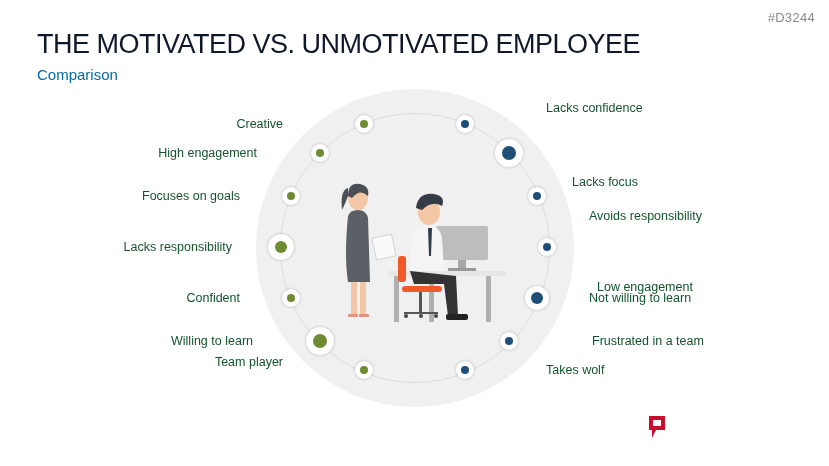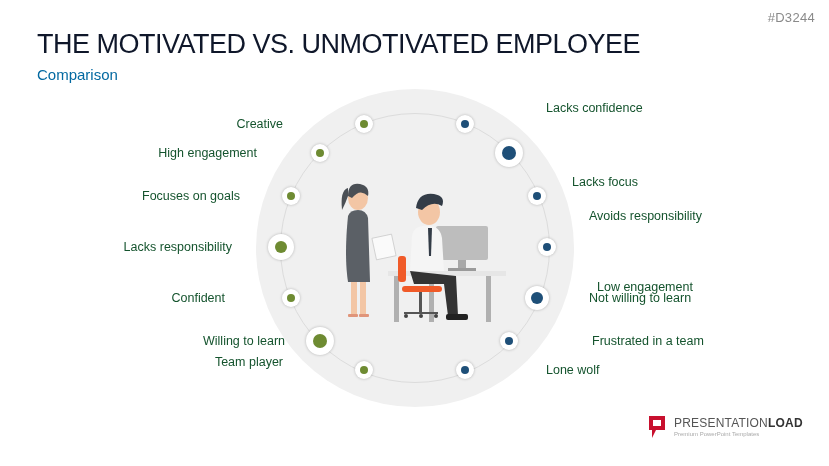--- a/index.html
+++ b/index.html
@@ -46,26 +46,26 @@
 <div class="label left" style="right:589px;top:196px;">Focuses on goals</div>
 
 <div class="node" style="left:281px;top:247px;width:26px;height:26px;">
     <div class="dot" style="width:12px;height:12px;background:#6e8b32;"></div>
   </div>
 <div class="label left" style="right:597px;top:247px;">Lacks responsibility</div>
 
 <div class="node" style="left:291px;top:298px;width:18px;height:18px;">
     <div class="dot" style="width:8px;height:8px;background:#6e8b32;"></div>
   </div>
-<div class="label left" style="right:604px;top:298px;">Confident</div>
+<div class="label left" style="right:589px;top:298px;">Confident</div>
 
 <div class="node" style="left:320px;top:341px;width:28px;height:28px;">
     <div class="dot" style="width:14px;height:14px;background:#6e8b32;"></div>
   </div>
-<div class="label left" style="right:544px;top:341px;">Willing to learn</div>
+<div class="label left" style="right:576px;top:341px;">Willing to learn</div>
 
 <div class="node" style="left:364px;top:370px;width:18px;height:18px;">
     <div class="dot" style="width:8px;height:8px;background:#6e8b32;"></div>
   </div>
 <div class="label left" style="right:546px;top:362px;">Team player</div>
 
 <div class="node" style="left:465px;top:124px;width:18px;height:18px;">
     <div class="dot" style="width:8px;height:8px;background:#1e4f78;"></div>
   </div>
 <div class="label" style="left:546px;top:108px;">Lacks confidence</div>
@@ -91,21 +91,21 @@
 <div class="label" style="left:589px;top:298px;">Not willing to learn</div>
 
 <div class="node" style="left:509px;top:341px;width:18px;height:18px;">
     <div class="dot" style="width:8px;height:8px;background:#1e4f78;"></div>
   </div>
 <div class="label" style="left:592px;top:341px;">Frustrated in a team</div>
 
 <div class="node" style="left:465px;top:370px;width:18px;height:18px;">
     <div class="dot" style="width:8px;height:8px;background:#1e4f78;"></div>
   </div>
-<div class="label" style="left:546px;top:370px;">Lone wolf</div>
+<div class="label" style="left:546px;top:370px;">Takes wolf</div>
 
 <svg class="illus" viewBox="0 0 172 146">
 
   <rect x="52" y="95" width="118" height="5" fill="#e6e6e6"></rect>
   <rect x="58" y="100" width="5" height="46" fill="#b0b0b0"></rect>
   <rect x="93" y="100" width="5" height="46" fill="#b0b0b0"></rect>
   <rect x="150" y="100" width="5" height="46" fill="#b0b0b0"></rect>
 
   <rect x="100" y="50" width="52" height="34" rx="2" fill="#bdbdbd"></rect>
   <rect x="122" y="84" width="8" height="10" fill="#a8a8a8"></rect>
@@ -137,17 +137,13 @@
   <rect x="23" y="138" width="10" height="3" rx="1" fill="#e0957a"></rect>
 </svg>
 
 <div class="logo">
   <div class="logo-mark">
     <svg width="18" height="24" viewBox="0 0 18 24">
       <path d="M1 1 H17 V15 H8 L4 23 L4 15 H1 Z" fill="#c8102e"></path>
       <rect x="5" y="5" width="8" height="6" fill="#fff"></rect>
     </svg>
   </div>
-  <div>
-    <div class="logo-text"><span>PRESENTATION</span><b>LOAD</b></div>
-    <div class="logo-sub">Premium PowerPoint Templates</div>
-  </div>
 </div>
 
 </body></html>

